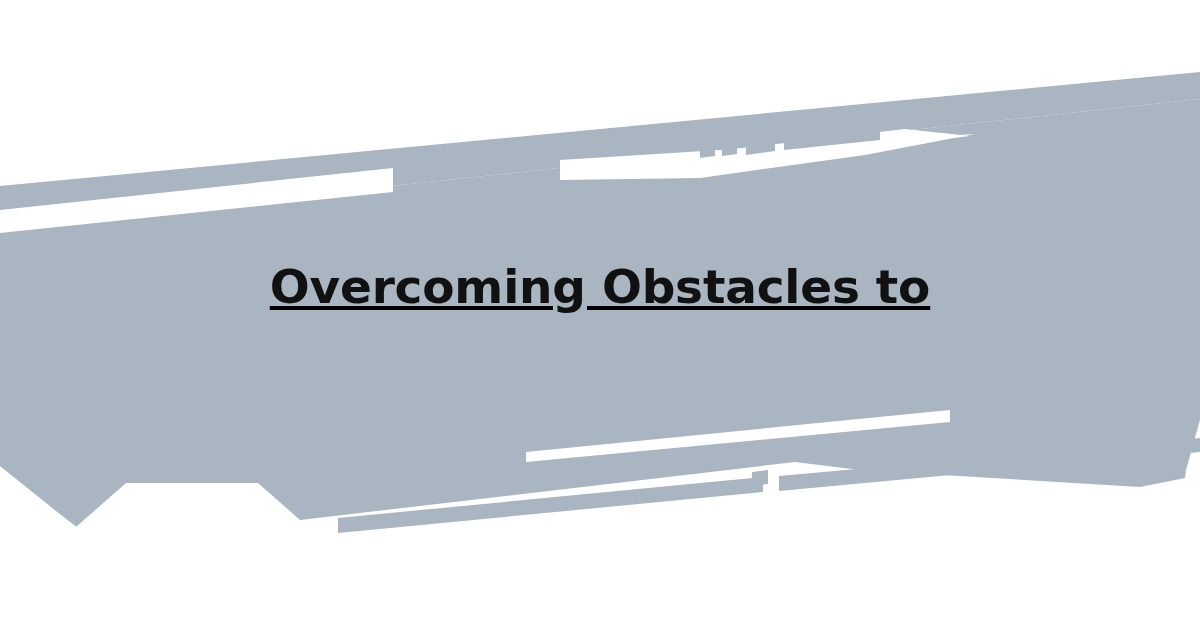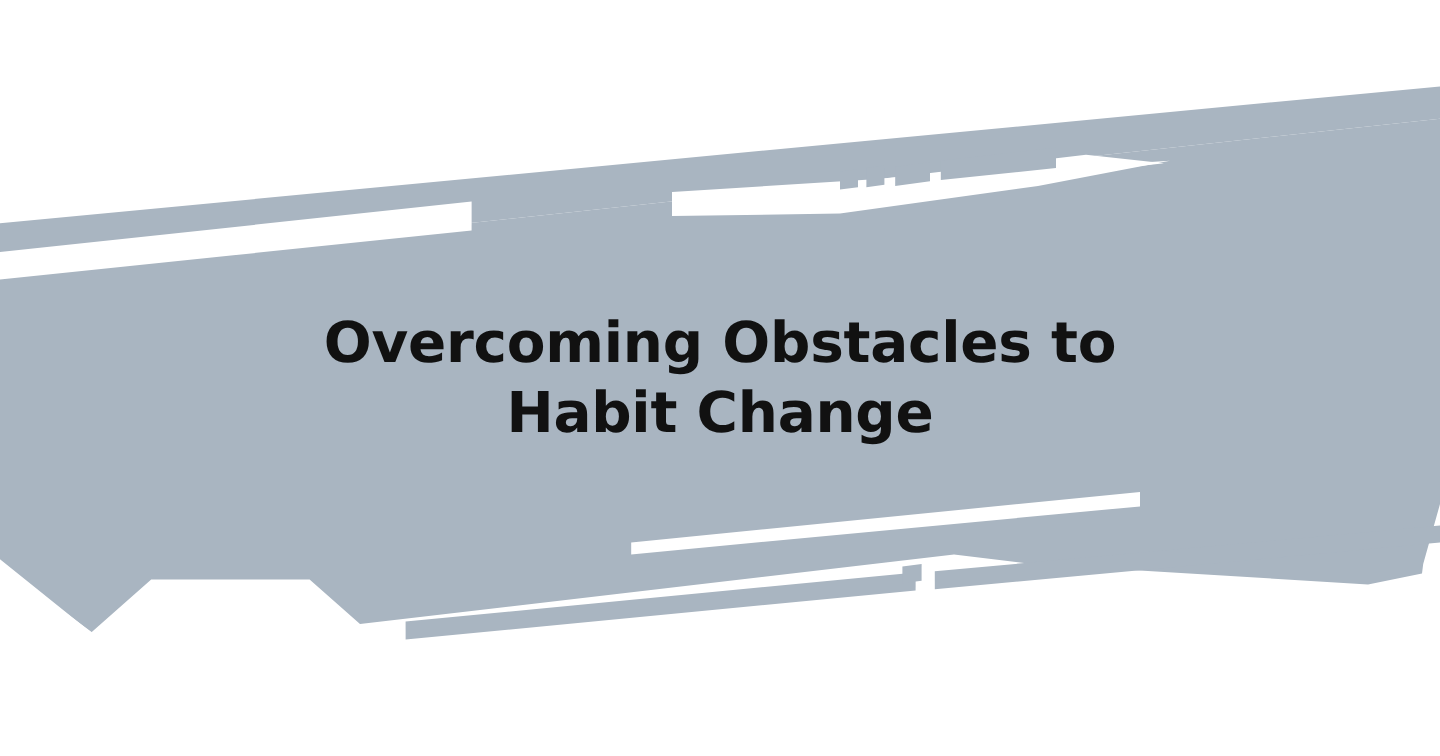--- a/index.html
+++ b/index.html
@@ -27,20 +27,21 @@
     width: 1200px;
     height: 630px;
   }
   #title-block {
     position: absolute;
     left: 0;
     top: 258px;
     width: 1200px;
     text-align: center;
     z-index: 5;
+    text-decoration: underline;
   }
   .title-line {
     display: block;
     font-family: "DejaVu Sans", "Liberation Sans", sans-serif;
     font-size: 47px;
     font-weight: bold;
     line-height: 58px;
     letter-spacing: -0.2px;
     color: #111111;
     white-space: nowrap;
@@ -74,16 +75,15 @@
 
     <polygon fill="#a9b5c1" points="338,518 763,477 763,492 338,533"></polygon>
 
     <polygon fill="#a9b5c1" points="779,476 1200,438 1200,452 779,491"></polygon>
 
     <polygon fill="#a9b5c1" points="752,472 768,470 768,484 752,486"></polygon>
   </svg>
 
   <div id="title-block">
     <span class="title-line">Overcoming Obstacles to</span>
-    <span class="title-line">Habit Change</span>
   </div>
 
 </div>
 
 </body></html>

